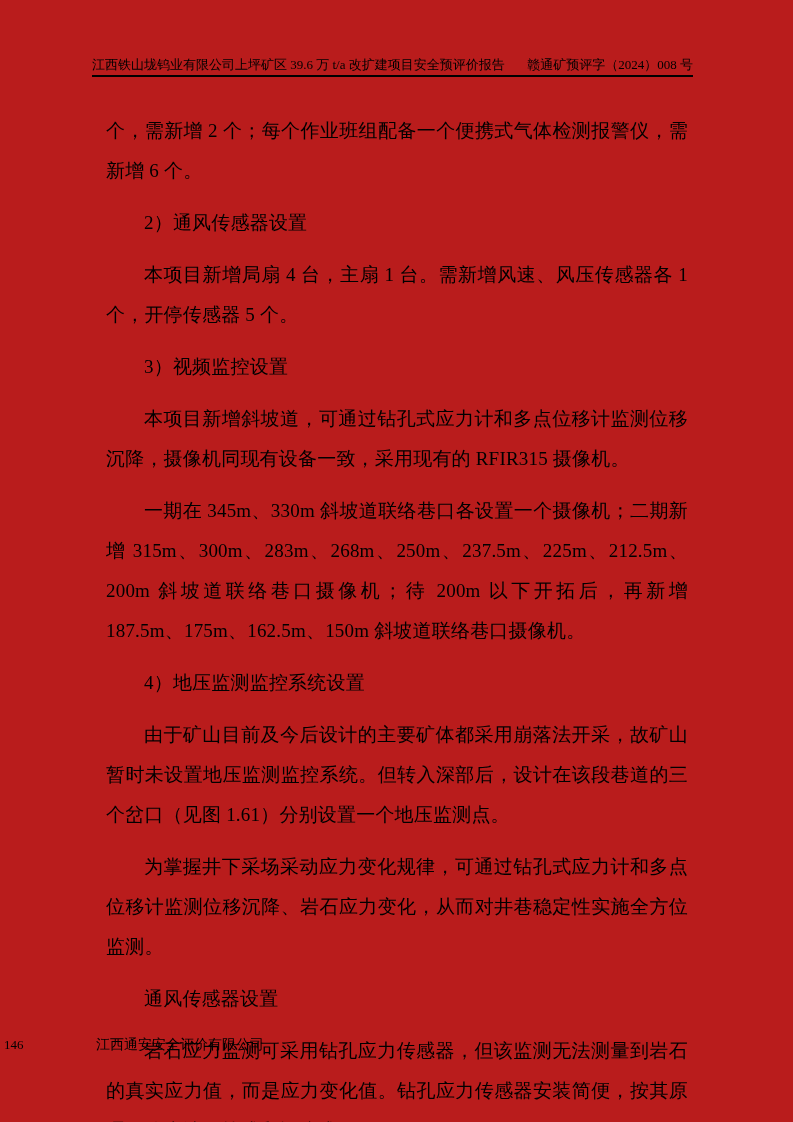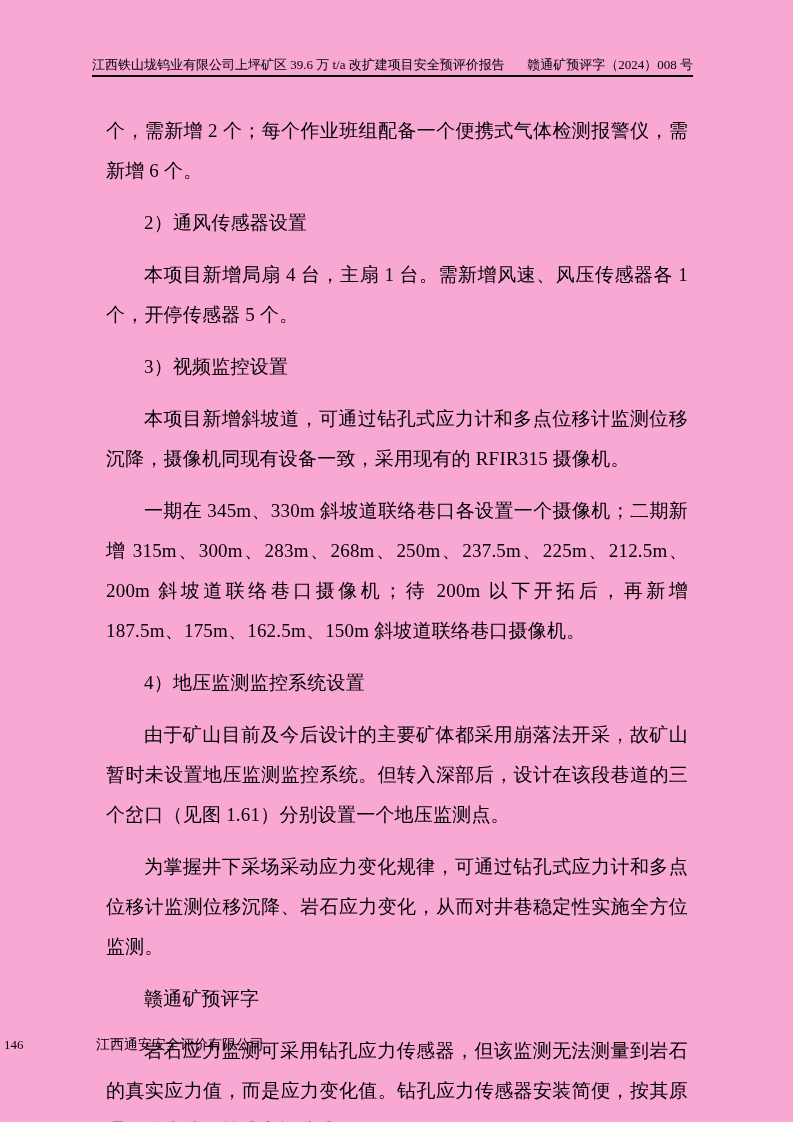--- a/index.html
+++ b/index.html
@@ -1,21 +1,21 @@
 <!DOCTYPE html>
 <html><head>
 <meta charset="utf-8">
 <style>
   * { margin: 0; padding: 0; box-sizing: border-box; }
   html, body { background: #ffffff; }
   .page {
     position: relative;
     width: 793px;
     height: 1122px;
-    background: #f9a8d4;
+    background: #b91c1c;
     color: #000000;
     font-family: "Liberation Serif", "DejaVu Serif", serif;
     overflow: hidden;
   }
   .header {
     position: absolute;
     top: 0;
     left: 92px;
     width: 601px;
   }
@@ -80,21 +80,21 @@
   <div class="doc-body">
       <p class="">个，需新增 2 个；每个作业班组配备一个便携式气体检测报警仪，需新增 6 个。</p>
       <p class="indent">2）通风传感器设置</p>
       <p class="indent">本项目新增局扇 4 台，主扇 1 台。需新增风速、风压传感器各 1 个，开停传感器 5 个。</p>
       <p class="indent">3）视频监控设置</p>
       <p class="indent">本项目新增斜坡道，可通过钻孔式应力计和多点位移计监测位移沉降，摄像机同现有设备一致，采用现有的 RFIR315 摄像机。</p>
       <p class="indent">一期在 345m、330m 斜坡道联络巷口各设置一个摄像机；二期新增 315m、300m、283m、268m、250m、237.5m、225m、212.5m、200m 斜坡道联络巷口摄像机；待 200m 以下开拓后，再新增 187.5m、175m、162.5m、150m 斜坡道联络巷口摄像机。</p>
       <p class="indent">4）地压监测监控系统设置</p>
       <p class="indent">由于矿山目前及今后设计的主要矿体都采用崩落法开采，故矿山暂时未设置地压监测监控系统。但转入深部后，设计在该段巷道的三个岔口（见图 1.61）分别设置一个地压监测点。</p>
       <p class="indent">为掌握井下采场采动应力变化规律，可通过钻孔式应力计和多点位移计监测位移沉降、岩石应力变化，从而对井巷稳定性实施全方位监测。</p>
-      <p class="indent">赣通矿预评字</p>
+      <p class="indent">通风传感器设置</p>
       <p class="indent">岩石应力监测可采用钻孔应力传感器，但该监测无法测量到岩石的真实应力值，而是应力变化值。钻孔应力传感器安装简便，按其原理可分为油压枕式和振弦式。</p>
       <p class="indent">视频监控设置</p>
     </div>
 
   <div class="footer">
     <span class="footer-company">江西通安安全评价有限公司</span>
     <span class="footer-page">146</span>
   </div>
 
 </div>

